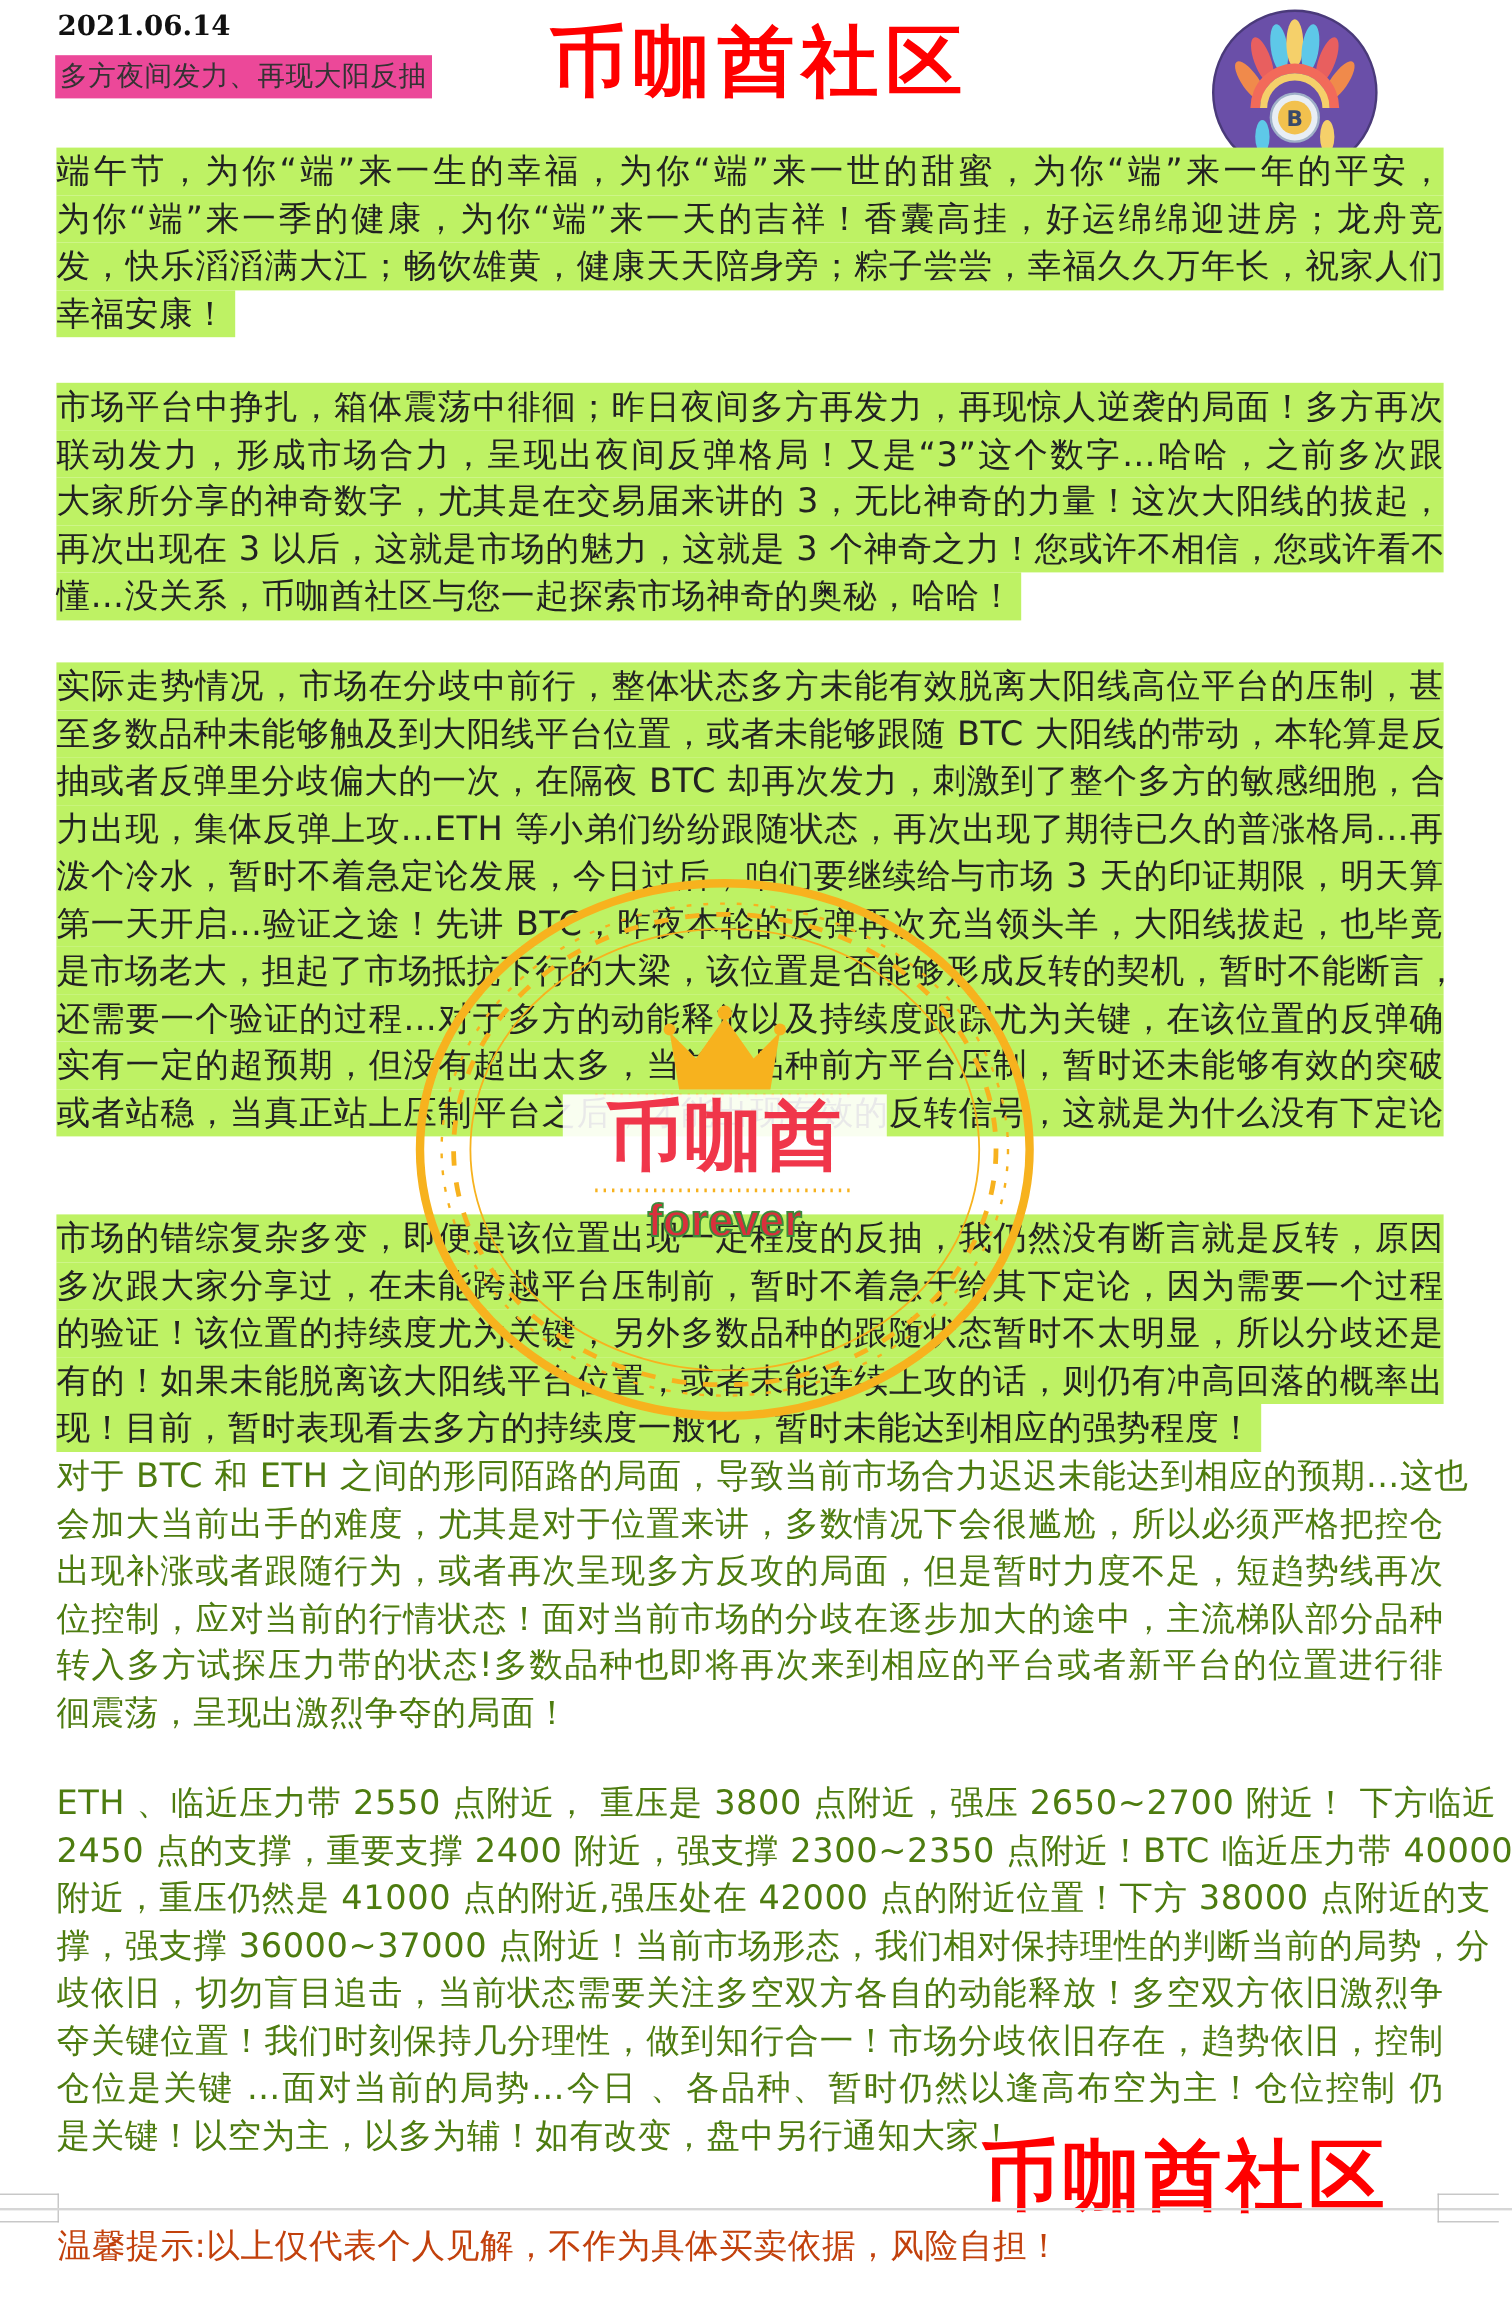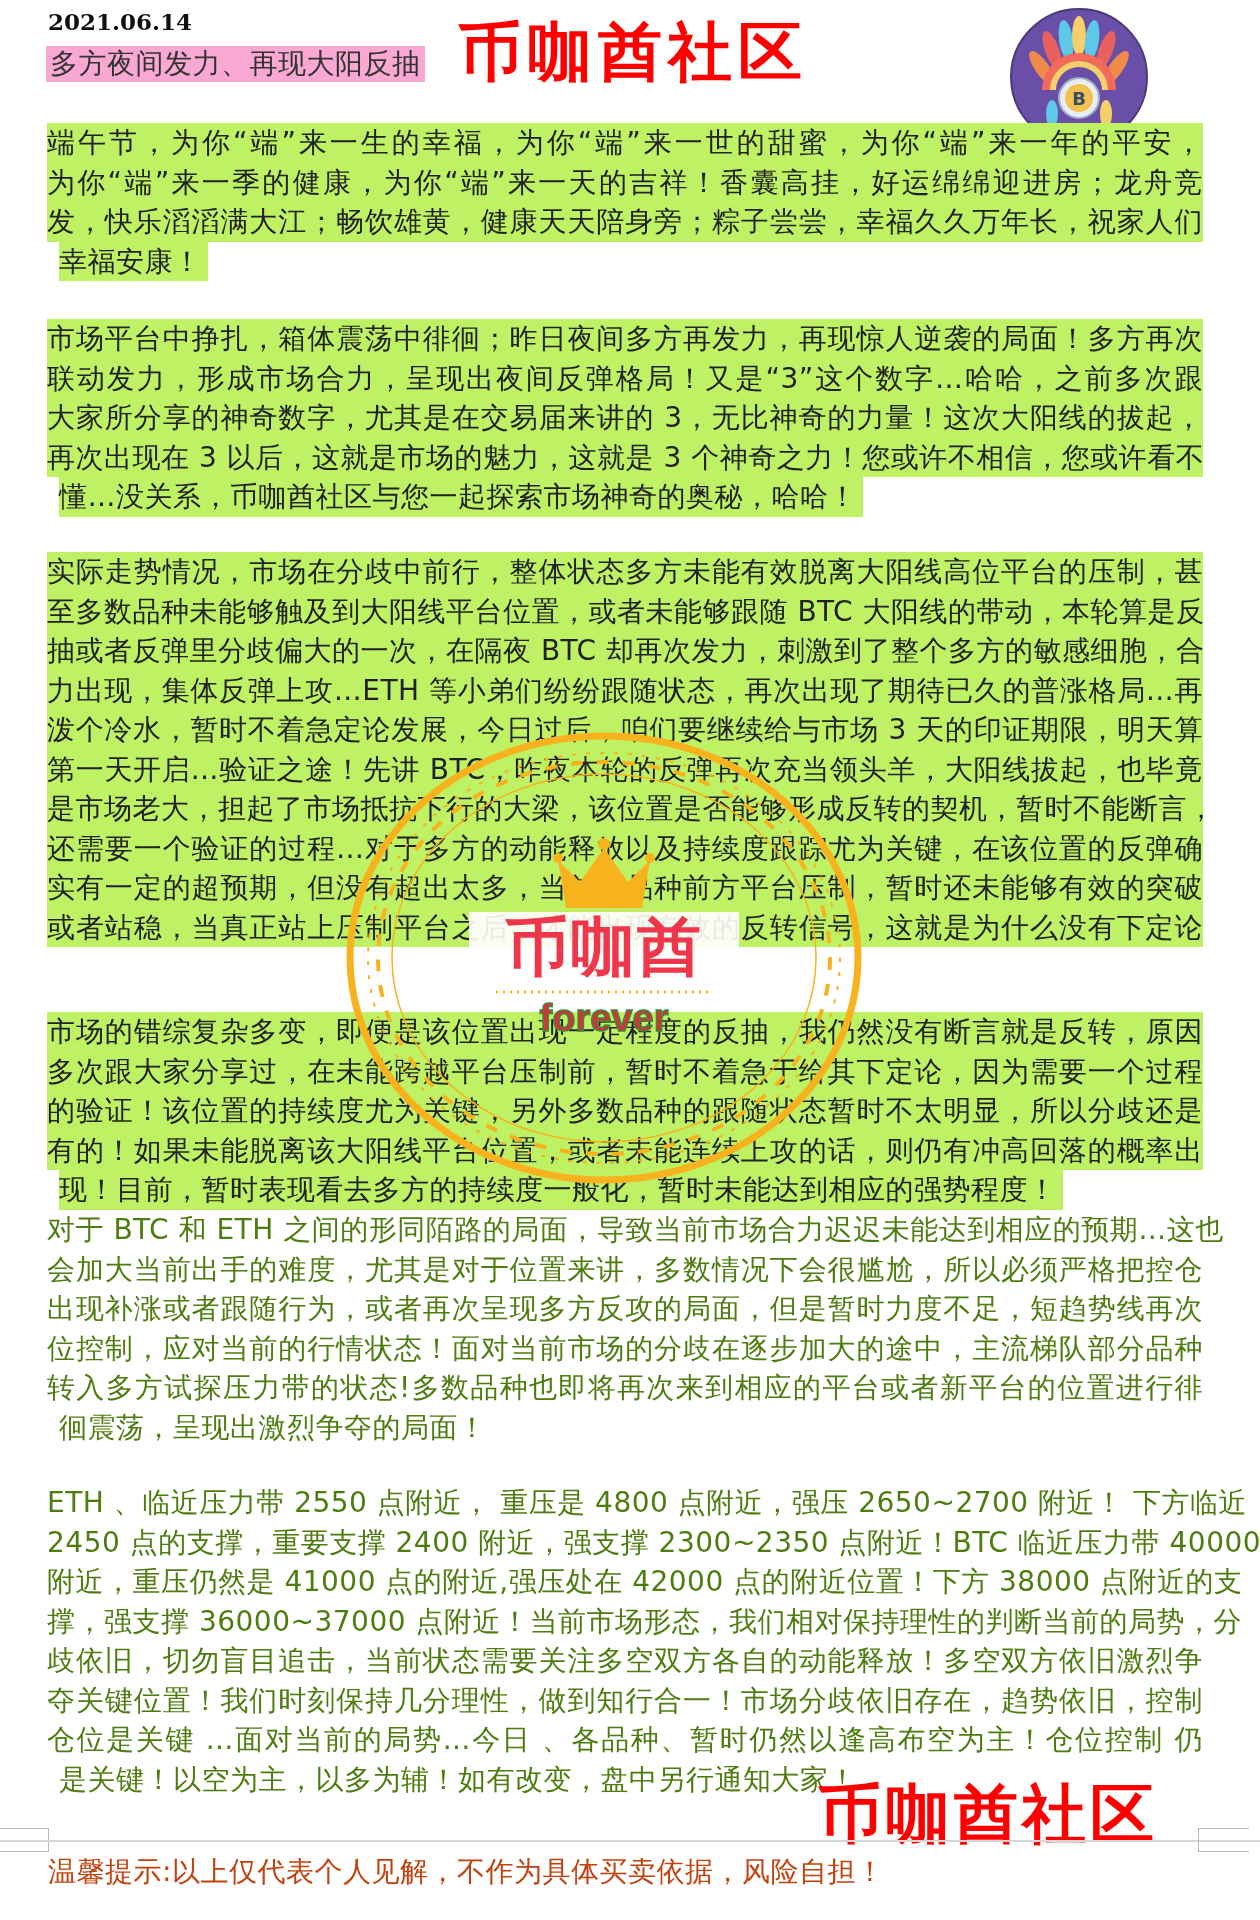--- a/index.html
+++ b/index.html
@@ -9,21 +9,21 @@
     font-family: "DejaVu Sans", sans-serif;
     color: #1a1a1a;
   }
   .date {
     position: absolute; left: 48px; top: 8px;
     font-family: "DejaVu Serif", serif; font-weight: bold;
     font-size: 23px; letter-spacing: 0px; color: #111;
   }
   .subtitle {
     position: absolute; left: 46px; top: 46px; height: 36px; line-height: 36px;
-    font-size: 28px; color: #333; background: #f9a8d4; padding: 0 4px;
+    font-size: 23px; color: #333; background: #ec4899; padding: 0 4px;
     letter-spacing: 0.5px;
   }
   .brand-top {
     position: absolute; left: 458px; top: 14px;
     font-size: 64px; font-weight: bold; color: #ff0000;
     letter-spacing: 6px; line-height: 76px;
     background: #ffffff;
   }
   .logo {
     position: absolute; left: 1010px; top: 8px; width: 134px; height: 134px;
@@ -32,21 +32,21 @@
   }
   .logo svg { width: 100%; height: 100%; display: block; }
   .para { position: absolute; left: 47px; width: 1156px; }
   .line {
     height: 39.5px; line-height: 39.5px; font-size: 28px; color: #222;
     white-space: nowrap; text-align: justify; text-align-last: justify;
     background: #bef264;
     letter-spacing: 0.5px;
   }
   .line.short { text-align-last: left; display: inline-block; padding-right: 6px; }
-  .line-wrap { height: 39.5px; margin-left: 12px; }
+  .line-wrap { height: 39.5px; }
   .para.plain .line { background: transparent; color: #4d7c0f; }
   .stamp {
     position: absolute; left: 344px; top: 730px; width: 520px; height: 456px;
     pointer-events: none;
   }
   .stamp svg { width: 100%; height: 100%; display: block; }
   .stamp-title {
     position: absolute; left: 0; right: 0; top: 182px; text-align: center;
     font-size: 64px; font-weight: bold; color: #f0364a; letter-spacing: 2px;
     background: rgba(255,255,255,0.9); width: 270px; margin: 0 auto; line-height: 70px;
@@ -147,21 +147,21 @@
   <div class="para plain" style="top:1210px;">
     <div class="line">对于 BTC 和 ETH 之间的形同陌路的局面，导致当前市场合力迟迟未能达到相应的预期…这也</div>
     <div class="line">会加大当前出手的难度，尤其是对于位置来讲，多数情况下会很尴尬，所以必须严格把控仓</div>
     <div class="line">出现补涨或者跟随行为，或者再次呈现多方反攻的局面，但是暂时力度不足，短趋势线再次</div>
     <div class="line">位控制，应对当前的行情状态！面对当前市场的分歧在逐步加大的途中，主流梯队部分品种</div>
     <div class="line">转入多方试探压力带的状态!多数品种也即将再次来到相应的平台或者新平台的位置进行徘</div>
     <div class="line-wrap"><div class="line short">徊震荡，呈现出激烈争夺的局面！</div></div>
   </div>
 
   <div class="para plain" style="top:1483px;">
-    <div class="line">ETH 、临近压力带 2550 点附近， 重压是 4800 点附近，强压 2650~2700 附近！ 下方临近</div>
+    <div class="line">ETH 、临近压力带 2550 点附近， 重压是 3800 点附近，强压 2650~2700 附近！ 下方临近</div>
     <div class="line">2450 点的支撑，重要支撑 2400 附近，强支撑 2300~2350 点附近！BTC 临近压力带 40000 点</div>
     <div class="line">附近，重压仍然是 41000 点的附近,强压处在 42000 点的附近位置！下方 38000 点附近的支</div>
     <div class="line">撑，强支撑 36000~37000 点附近！当前市场形态，我们相对保持理性的判断当前的局势，分</div>
     <div class="line">歧依旧，切勿盲目追击，当前状态需要关注多空双方各自的动能释放！多空双方依旧激烈争</div>
     <div class="line">夺关键位置！我们时刻保持几分理性，做到知行合一！市场分歧依旧存在，趋势依旧，控制</div>
     <div class="line">仓位是关键 …面对当前的局势…今日 、各品种、暂时仍然以逢高布空为主！仓位控制 仍</div>
     <div class="line-wrap"><div class="line short">是关键！以空为主，以多为辅！如有改变，盘中另行通知大家！</div></div>
   </div>
 
   <div class="stamp">

